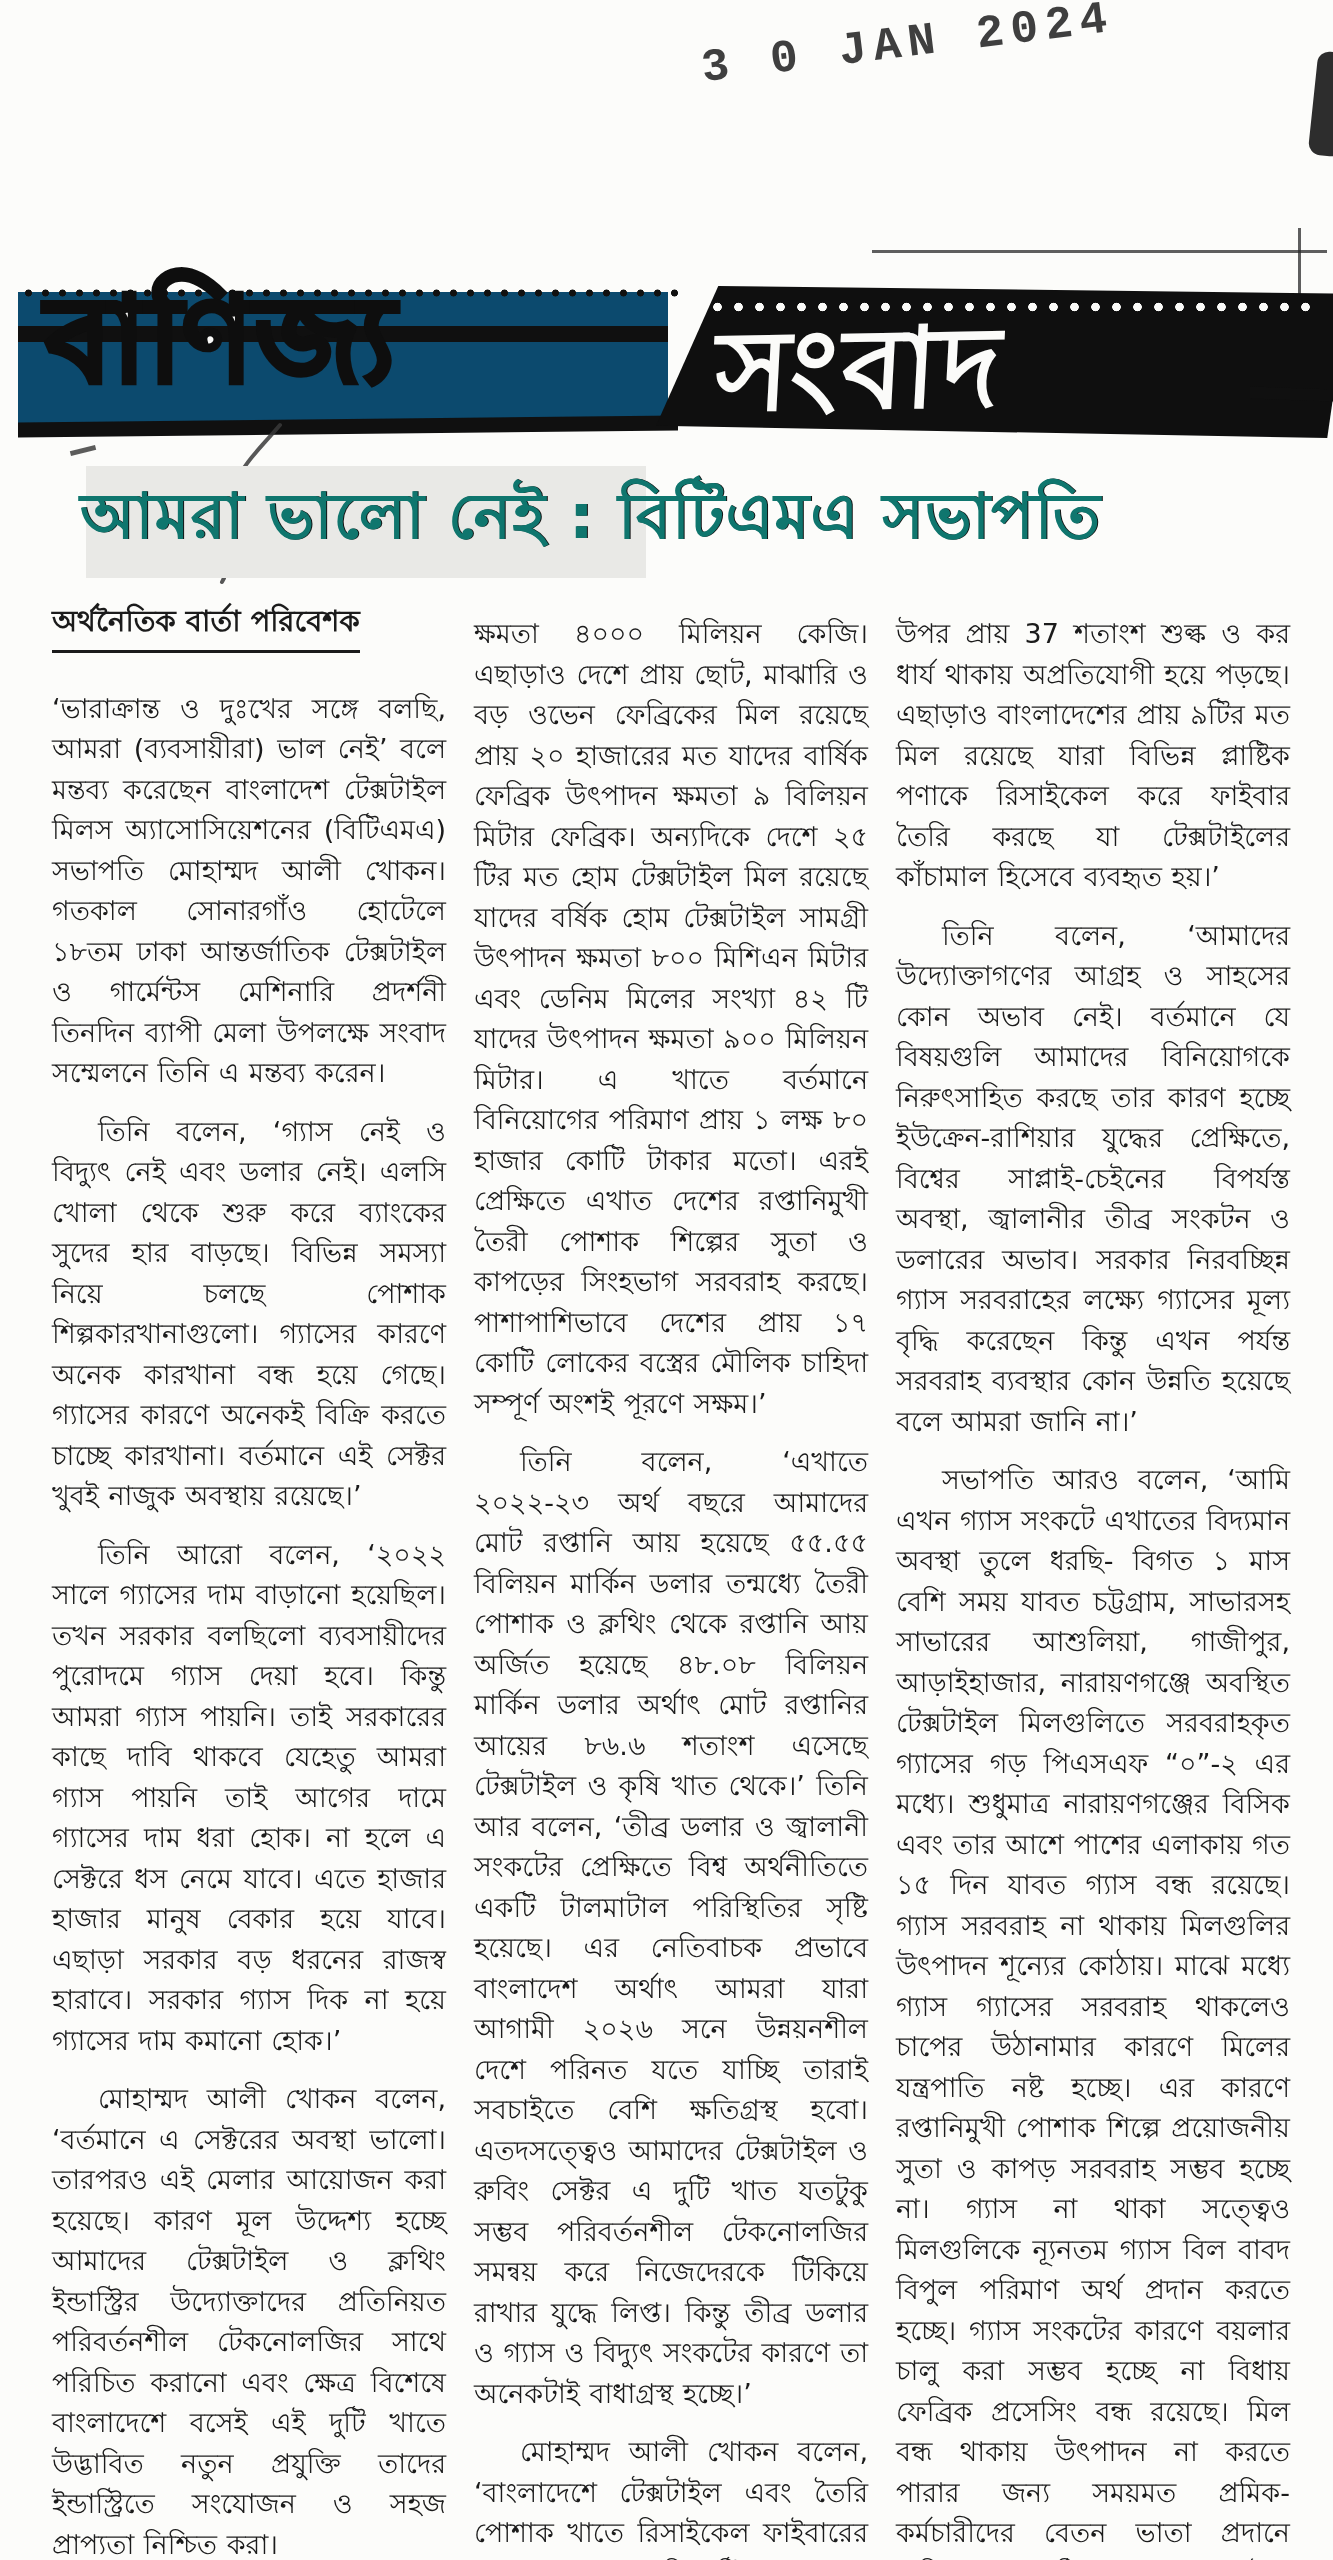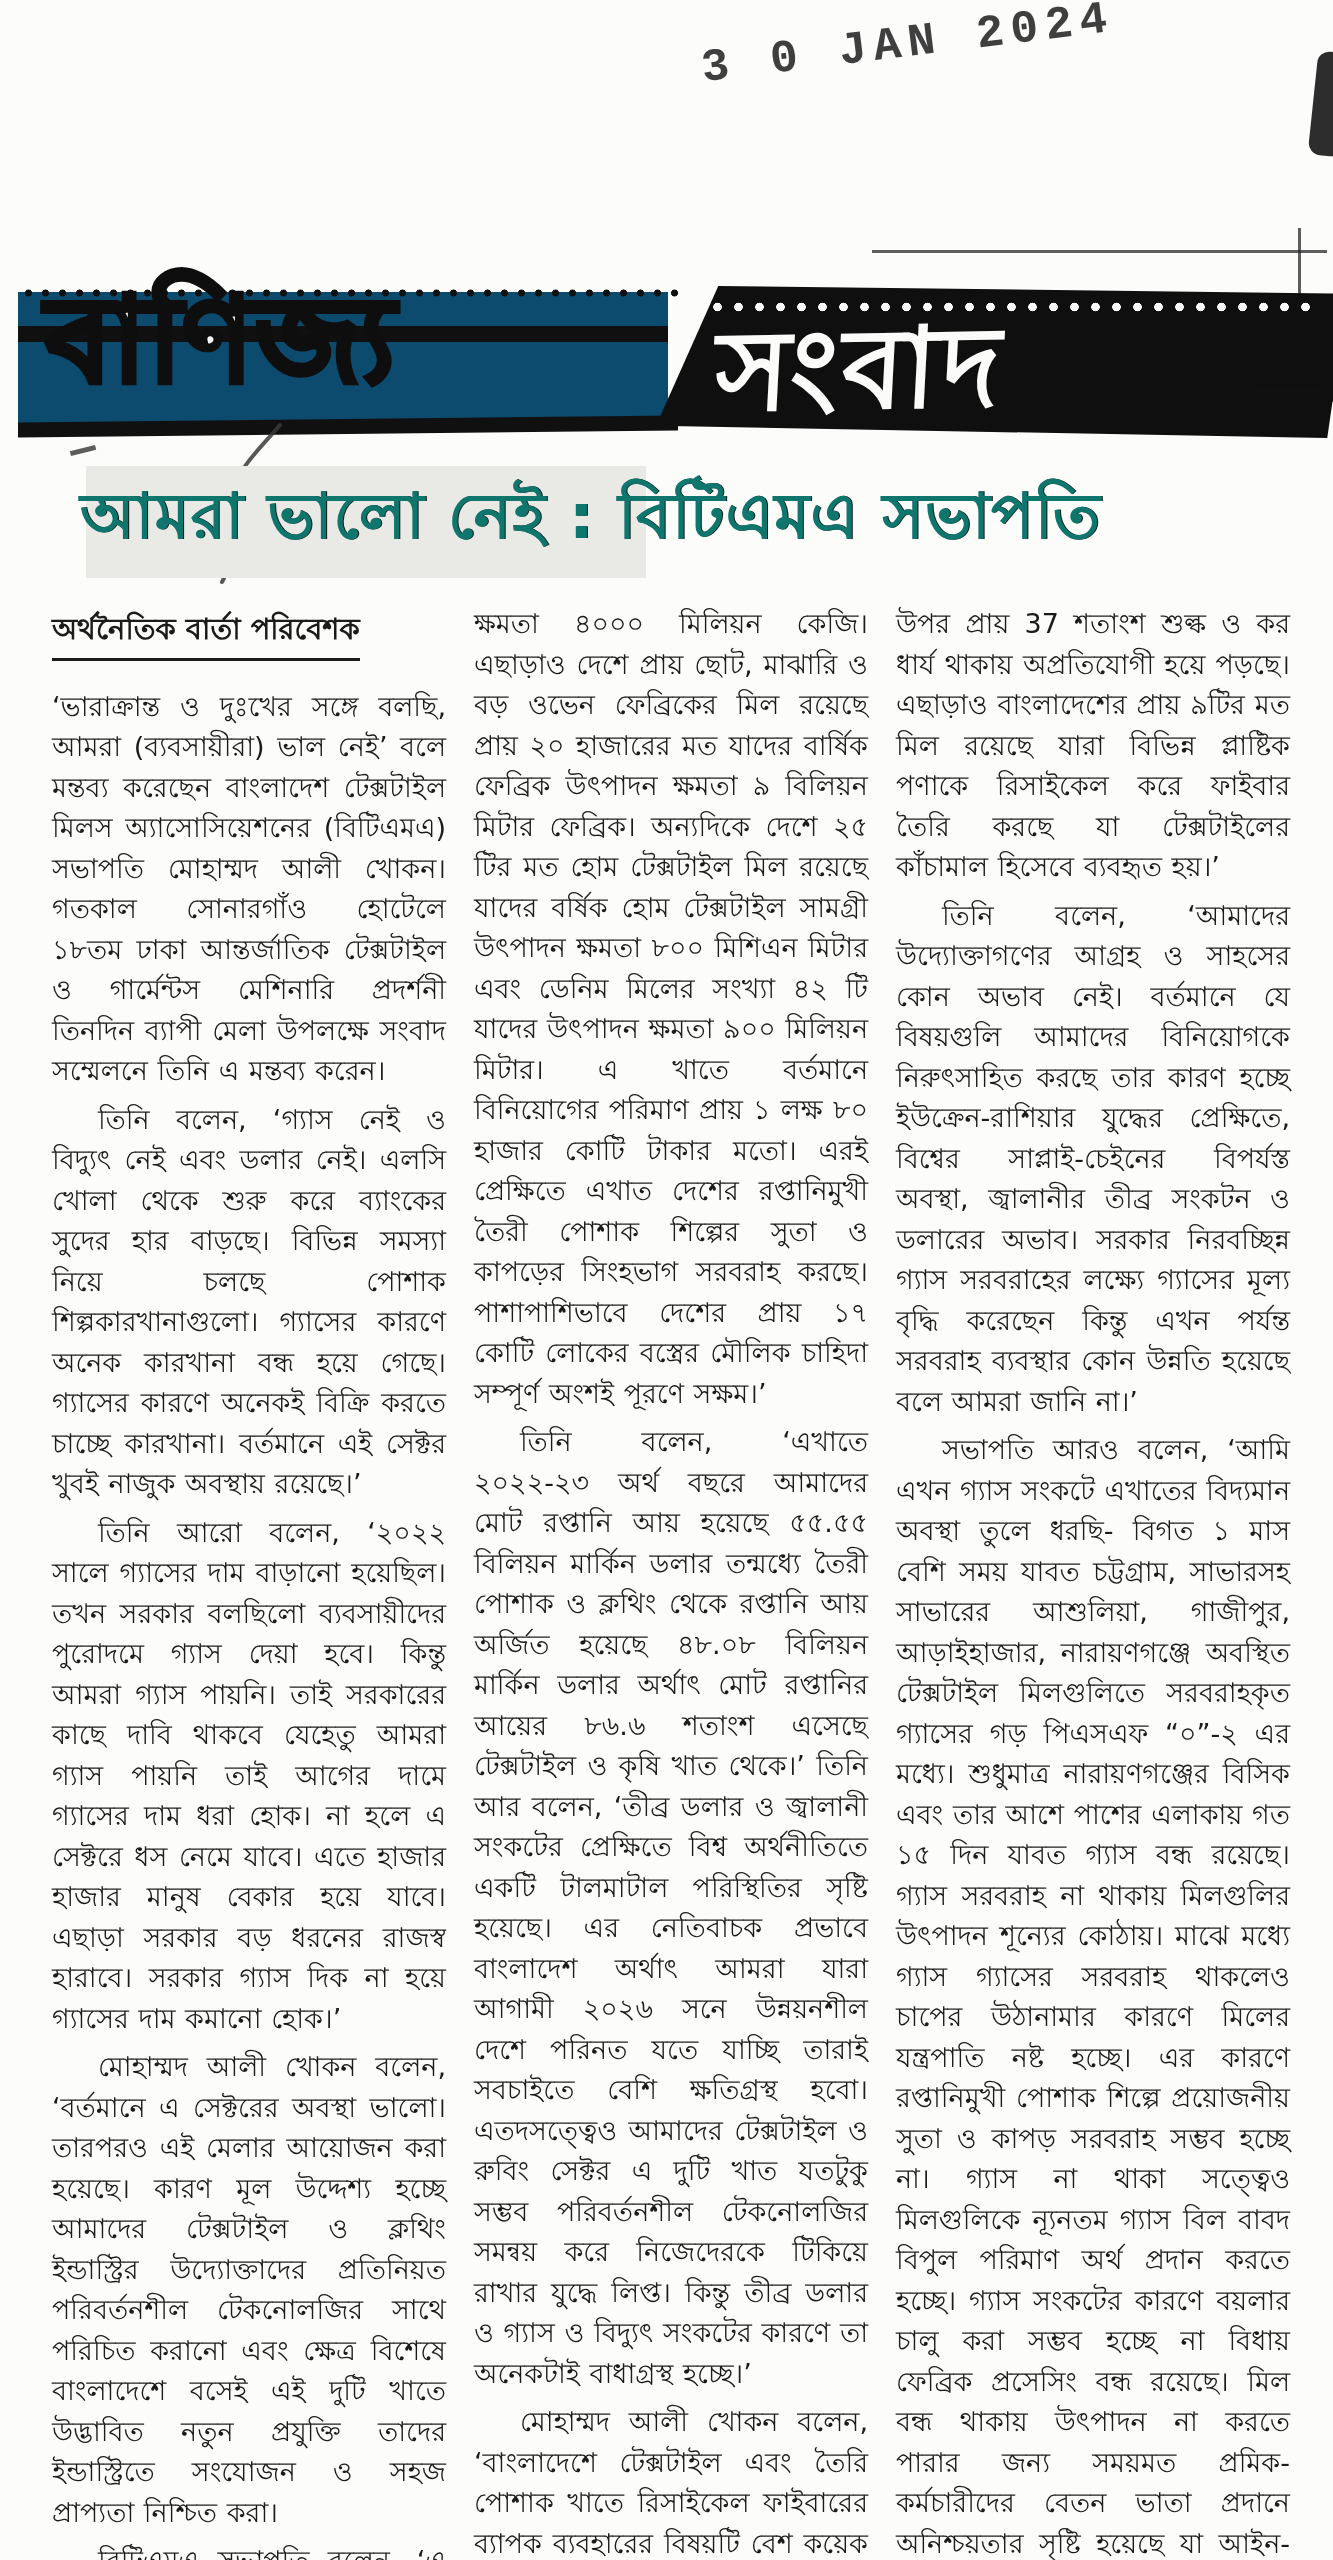--- a/index.html
+++ b/index.html
@@ -79,24 +79,24 @@
     color:#0f766e;white-space:nowrap;letter-spacing:1px;
     text-shadow:1px 0 0 #141414;
     padding-top:22px;
   }
   
   .article{
     position:absolute;left:52px;top:596px;width:1238px;height:1950px;
     display:flex;gap:28px;
   }
   .column{flex:1 1 0;font-size:27px;line-height:1.5;text-align:justify;text-align-last:left;}
-  .column p{margin:8px 0 2px 0;text-indent:1.7em;word-spacing:1px;}
+  .column p{margin:18px 0 2px 0;text-indent:1.7em;word-spacing:1px;}
   .column p:first-child{text-indent:0;}
   .byline{
-    font-weight:bold;font-size:29px;margin:12px 0 18px 0;
+    font-weight:bold;font-size:29px;margin:4px 0 18px 0;
     border-bottom:3px solid #1b1b1b;display:inline-block;padding-bottom:6px;
   }
 </style>
 </head>
 <body>
 
 <div class="stamp">3 0 JAN 2024</div>
 
 <div class="corner-blob"></div>
 <div class="top-rule"></div>

